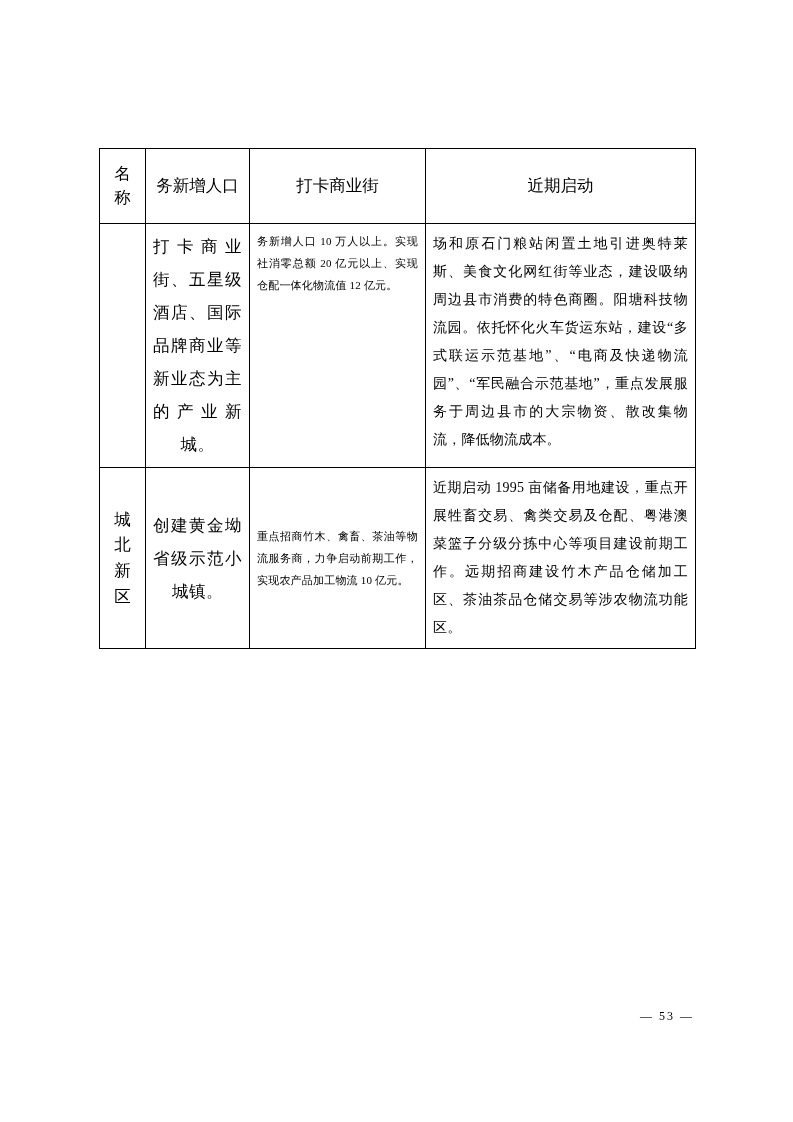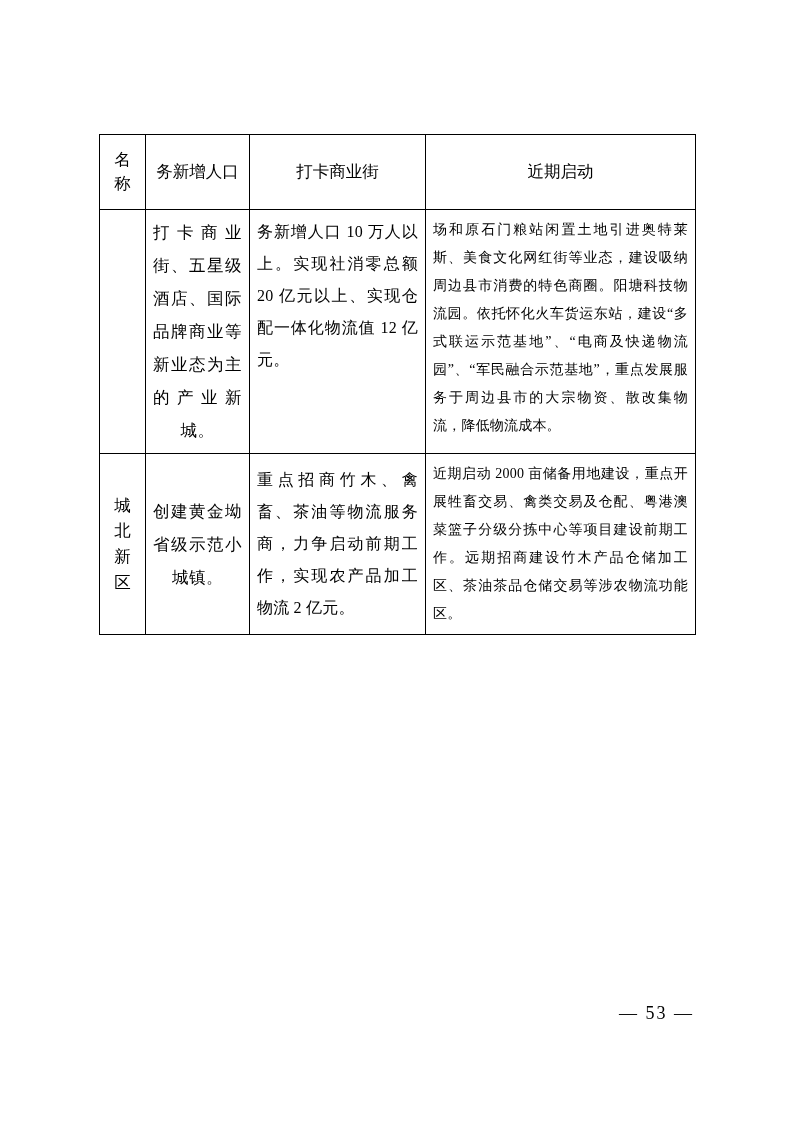--- a/index.html
+++ b/index.html
@@ -17,21 +17,21 @@
   }
   .page {
     position: absolute;
     left: 0; top: 0;
     width: 793px;
     height: 1122px;
   }
   .table-wrap {
     position: absolute;
     left: 99px;
-    top: 134px;
+    top: 148px;
     width: 596px;
   }
   table.doc-table {
     border-collapse: collapse;
     width: 596px;
     table-layout: fixed;
   }
   table.doc-table td, table.doc-table th {
     border: 1px solid #000000;
     vertical-align: middle;
@@ -69,41 +69,41 @@
     line-height: 1.55;
   }
   td.cell-type {
     font-size: 16.5px;
     line-height: 2.0;
     text-align: justify;
     text-align-last: center;
     letter-spacing: 0.5px;
   }
   td.cell-scale {
-    font-size: 16px;
+    font-size: 11px;
     line-height: 2.0;
     text-align: justify;
     text-align-last: left;
     letter-spacing: 0.2px;
   }
   td.cell-proj {
     font-size: 14px;
     line-height: 2.0;
     text-align: justify;
     text-align-last: left;
     letter-spacing: 0.2px;
   }
   tr.row-1 td { vertical-align: top; margin-left: 12px; }
   tr.row-2 td.cell-scale, tr.row-2 td.cell-proj, tr.row-2 td.cell-type { vertical-align: middle; }
 
   .page-number {
     position: absolute;
     right: 99px;
     bottom: 98px;
-    font-size: 18px;
+    font-size: 12px;
     letter-spacing: 2px;
     font-family: "Liberation Serif", "DejaVu Serif", serif;
   }
 </style>
 </head>
 <body>
 
 <div class="page">
 
   <div class="table-wrap">
@@ -129,22 +129,22 @@
             </td>
           <td class="cell-type">打卡商业街、五星级酒店、国际品牌商业等新业态为主的产业新城。</td>
           <td class="cell-scale">务新增人口 10 万人以上。实现社消零总额 20 亿元以上、实现仓配一体化物流值 12 亿元。</td>
           <td class="cell-proj">场和原石门粮站闲置土地引进奥特莱斯、美食文化网红街等业态，建设吸纳周边县市消费的特色商圈。阳塘科技物流园。依托怀化火车货运东站，建设“多式联运示范基地”、“电商及快递物流园”、“军民融合示范基地”，重点发展服务于周边县市的大宗物资、散改集物流，降低物流成本。</td>
         </tr>
         <tr class="row-2">
           <td class="cell-name">
               <span class="vtext">城北新区</span>
             </td>
           <td class="cell-type">创建黄金坳省级示范小城镇。</td>
-          <td class="cell-scale">重点招商竹木、禽畜、茶油等物流服务商，力争启动前期工作，实现农产品加工物流 2 亿元。</td>
-          <td class="cell-proj">近期启动 2000 亩储备用地建设，重点开展牲畜交易、禽类交易及仓配、粤港澳菜篮子分级分拣中心等项目建设前期工作。远期招商建设竹木产品仓储加工区、茶油茶品仓储交易等涉农物流功能区。</td>
+          <td class="cell-scale">重点招商竹木、禽畜、茶油等物流服务商，力争启动前期工作，实现农产品加工物流 10 亿元。</td>
+          <td class="cell-proj">近期启动 1995 亩储备用地建设，重点开展牲畜交易、禽类交易及仓配、粤港澳菜篮子分级分拣中心等项目建设前期工作。远期招商建设竹木产品仓储加工区、茶油茶品仓储交易等涉农物流功能区。</td>
         </tr>
       </tbody>
     </table>
   </div>
 
   <div class="page-number">— 53 —</div>
 
 </div>
 
 </body></html>

